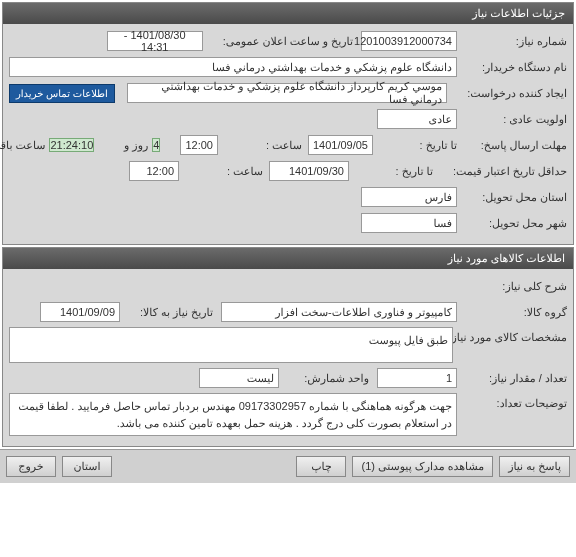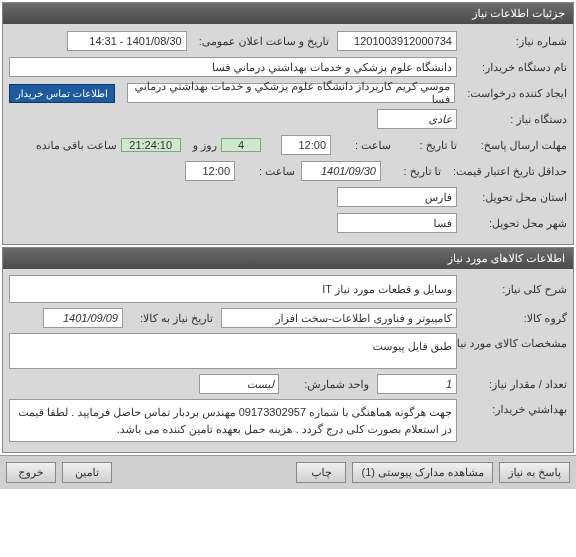--- a/index.html
+++ b/index.html
@@ -1,34 +1,34 @@
 <!DOCTYPE html>
 <html dir="rtl" lang="fa"><head>
 <meta charset="utf-8">
 <style>
 * { box-sizing: border-box; margin: 0; padding: 0; }
 body { font-family: Tahoma, Arial, sans-serif; font-size: 11px; background: #fff; width: 576px; direction: rtl; }
 .panel { border: 1px solid #888; margin: 2px; }
 .panel-header { background: linear-gradient(#6b6b6b, #4a4a4a); color: #fff; padding: 4px 8px; font-weight: normal; font-size: 11px; }
 .panel-body { background: #d8d8d8; padding: 6px; }
 .row { display: flex; align-items: center; margin-bottom: 4px; min-height: 22px; }
-.label { color: #333; font-size: 11px; white-space: nowrap; padding-left: 12px; min-width: 110px; }
-.label-sm { min-width: 60px; }
+.label { color: #333; font-size: 11px; white-space: nowrap; padding-left: 20px; min-width: 110px; }
+.label-sm { min-width: 60px; margin-left: 24px; }
 .label-md { min-width: 90px; }
 .field { background: #fff; border: 1px solid #999; padding: 2px 4px; font-size: 11px; color: #333; height: 20px; display: flex; align-items: center; }
 .field-green { background: #cfe8cf; border: 1px solid #7a7; color: #333; }
 .badge-blue { background: #1e5a9e; color: #fff; padding: 3px 6px; border: 1px solid #0d3a6b; font-size: 10px; }
 .textarea { background: #fff; border: 1px solid #999; padding: 4px; font-size: 11px; color: #333; width: 100%; min-height: 36px; line-height: 1.5; }
 .btn { background: linear-gradient(#f0f0f0, #d0d0d0); border: 1px solid #888; padding: 3px 8px; font-size: 11px; color: #333; cursor: pointer; }
 .footer { background: #d0d0d0; padding: 6px; display: flex; gap: 6px; justify-content: flex-start; border-top: 1px solid #999; }
 .footer .btn { min-width: 50px; }
 .spacer { flex: 1; }
 .flex-grow { flex: 1; }
-.w-120 { width: 120px; text-align: center; }
-.w-80  { width: 80px; font-style: italic; }
+.w-120 { width: 96px; text-align: center; }
+.w-80  { width: 80px; }
 .w-60  { width: 60px; }
 .w-50  { width: 50px; }
 .w-40  { width: 40px; }
 .multiline { line-height: 1.4; }
 </style>
 </head>
 <body>
 
 <div class="panel">
   <div class="panel-header">جزئیات اطلاعات نیاز</div>
@@ -46,27 +46,28 @@
       <span class="field flex-grow">دانشگاه علوم پزشکي و خدمات بهداشتي درماني فسا</span>
     </div>
 
     <div class="row">
       <span class="label">ایجاد کننده درخواست:</span>
       <span class="field flex-grow">موسي كريم كارپرداز دانشگاه علوم پزشكي و خدمات بهداشتي درماني فسا</span>
       <span class="badge-blue" style="margin-right:12px">اطلاعات تماس خریدار</span>
     </div>
 
     <div class="row">
-      <span class="label">دستگاه نیاز :</span>
+      <span class="label">اولویت عادی :</span>
       <span class="field w-80">عادی</span>
     </div>
 
     <div class="row">
       <span class="label">مهلت ارسال پاسخ:</span>
       <span class="label label-sm">تا تاریخ :</span>
+      <span class="field w-80">1401/09/05</span>
       <span class="label label-sm" style="margin-right:6px">ساعت :</span>
       <span class="field w-50">12:00</span>
       <span class="field-green w-40" style="margin-right:20px;text-align:center;justify-content:center;display:flex">4</span>
       <span class="label label-sm" style="min-width:30px;margin-right:4px">روز و</span>
       <span class="field-green w-60" style="text-align:right;justify-content:center;display:flex">21:24:10</span>
       <span class="label" style="min-width:auto;margin-right:4px">ساعت باقی مانده</span>
     </div>
 
     <div class="row">
       <span class="label multiline" style="line-height:1.3">حداقل تاریخ اعتبار قیمت:</span>
@@ -88,21 +89,20 @@
 
   </div>
 </div>
 
 <div class="panel">
   <div class="panel-header">اطلاعات کالاهای مورد نیاز</div>
   <div class="panel-body">
 
     <div class="row">
       <span class="label">شرح کلی نیاز:</span>
-      <span class="field flex-grow" style="height:28px">وسایل و قطعات مورد نیاز IT</span>
     </div>
 
     <div class="row">
       <span class="label">گروه کالا:</span>
       <span class="field" style="width:236px">کامپیوتر و فناوری اطلاعات-سخت افزار</span>
       <span class="label label-md" style="margin-right:8px">تاریخ نیاز به کالا:</span>
       <span class="field w-80">1401/09/09</span>
     </div>
 
     <div class="row" style="align-items:flex-start">
@@ -111,27 +111,27 @@
     </div>
 
     <div class="row">
       <span class="label">تعداد / مقدار نیاز:</span>
       <span class="field w-80">1</span>
       <span class="label label-md" style="margin-right:8px">واحد شمارش:</span>
       <span class="field w-80">لیست</span>
     </div>
 
     <div class="row" style="align-items:flex-start">
-      <span class="label" style="padding-top:4px">بهداشتي خریدار:</span>
+      <span class="label" style="padding-top:4px">توضیحات تعداد:</span>
       <div class="textarea">جهت هرگونه هماهنگی با شماره 09173302957 مهندس بردبار تماس حاصل فرمایید . لطفا قیمت در استعلام بصورت کلی درج گردد . هزینه حمل بعهده تامین کننده می باشد.</div>
     </div>
 
   </div>
 </div>
 
 <div class="footer">
   <button class="btn">پاسخ به نیاز</button>
   <button class="btn">مشاهده مدارک پیوستی (1)</button>
   <button class="btn">چاپ</button>
   <span class="spacer"></span>
-  <button class="btn">تامین</button>
+  <button class="btn">استان</button>
   <button class="btn">خروج</button>
 </div>
 
 </body></html>

